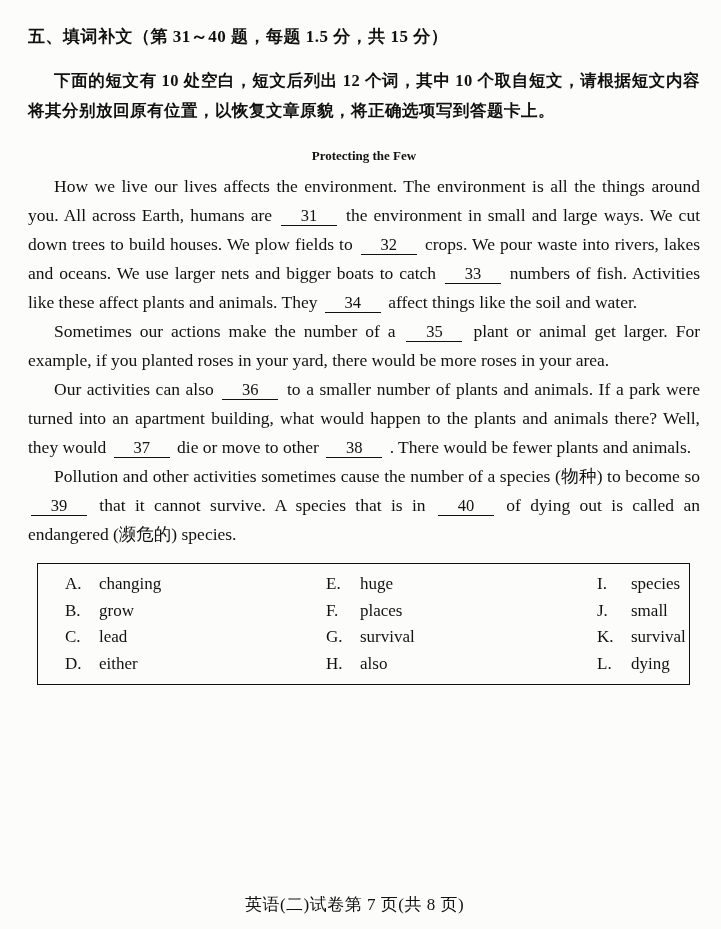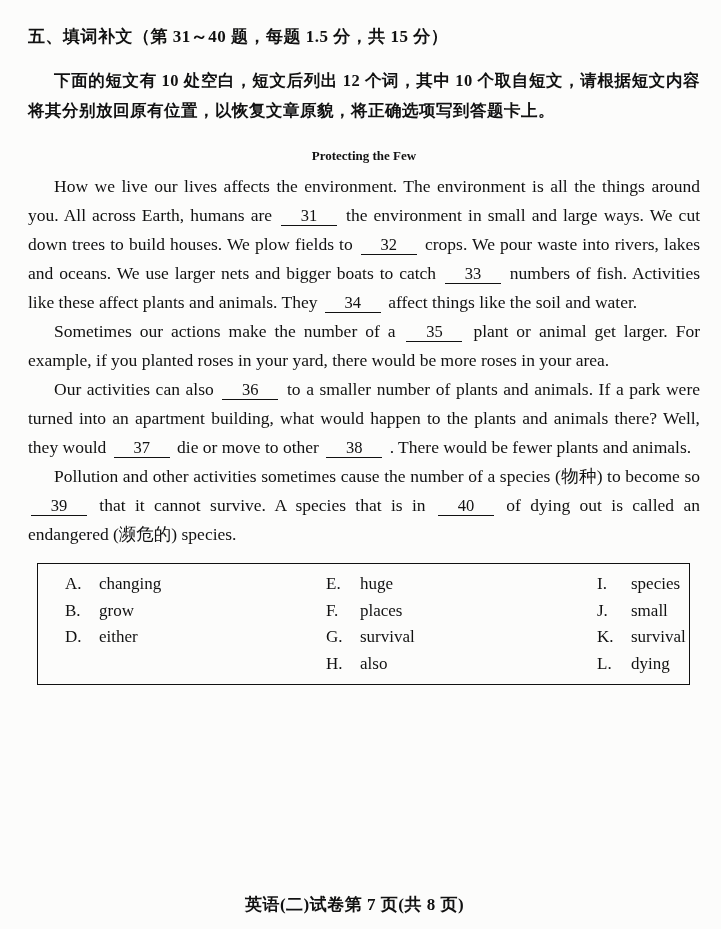--- a/index.html
+++ b/index.html
@@ -76,21 +76,21 @@
     line-height: 26.5px;
     white-space: nowrap;
   }
   .wb-letter { display: inline-block; width: 34px; }
   
   .footer {
     position: absolute;
     left: 0; right: 12px;
     top: 893px;
     text-align: center;
-    font-weight: bold;
+    font-weight: normal;
     font-size: 17px;
     letter-spacing: 0.5px;
   }
   .section-six { margin-top: 40px; }
 </style>
 </head>
 <body>
 
 <div class="page">
 
@@ -104,20 +104,21 @@
       <p class="para">How we live our lives affects the environment. The environment is all the things around you. All across Earth, humans are <span class="blank">31</span> the environment in small and large ways. We cut down trees to build houses. We plow fields to <span class="blank">32</span> crops. We pour waste into rivers, lakes and oceans. We use larger nets and bigger boats to catch <span class="blank">33</span> numbers of fish. Activities like these affect plants and animals. They <span class="blank">34</span> affect things like the soil and water.</p>
       <p class="para">Sometimes our actions make the number of a <span class="blank">35</span> plant or animal get larger. For example, if you planted roses in your yard, there would be more roses in your area.</p>
       <p class="para">Our activities can also <span class="blank">36</span> to a smaller number of plants and animals. If a park were turned into an apartment building, what would happen to the plants and animals there? Well, they would <span class="blank">37</span> die or move to other <span class="blank">38</span> . There would be fewer plants and animals.</p>
       <p class="para">Pollution and other activities sometimes cause the number of a species (物种) to become so <span class="blank">39</span> that it cannot survive. A species that is in <span class="blank">40</span> of dying out is called an endangered (濒危的) species.</p>
     </div>
 
   <div class="word-bank">
       <div class="wb-col">
         <div class="wb-item"><span class="wb-letter">A.</span><span>changing</span></div>
         <div class="wb-item"><span class="wb-letter">B.</span><span>grow</span></div>
+        <div class="wb-item"><span class="wb-letter">C.</span><span>lead</span></div>
         <div class="wb-item"><span class="wb-letter">D.</span><span>either</span></div>
       </div>
       <div class="wb-col">
         <div class="wb-item"><span class="wb-letter">E.</span><span>huge</span></div>
         <div class="wb-item"><span class="wb-letter">F.</span><span>places</span></div>
         <div class="wb-item"><span class="wb-letter">G.</span><span>survival</span></div>
         <div class="wb-item"><span class="wb-letter">H.</span><span>also</span></div>
       </div>
       <div class="wb-col">
         <div class="wb-item"><span class="wb-letter">I.</span><span>species</span></div>

